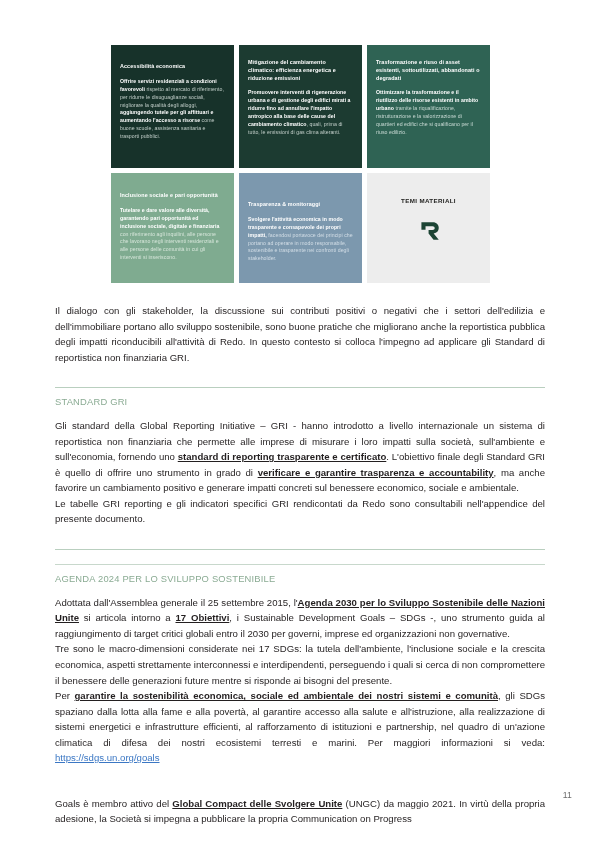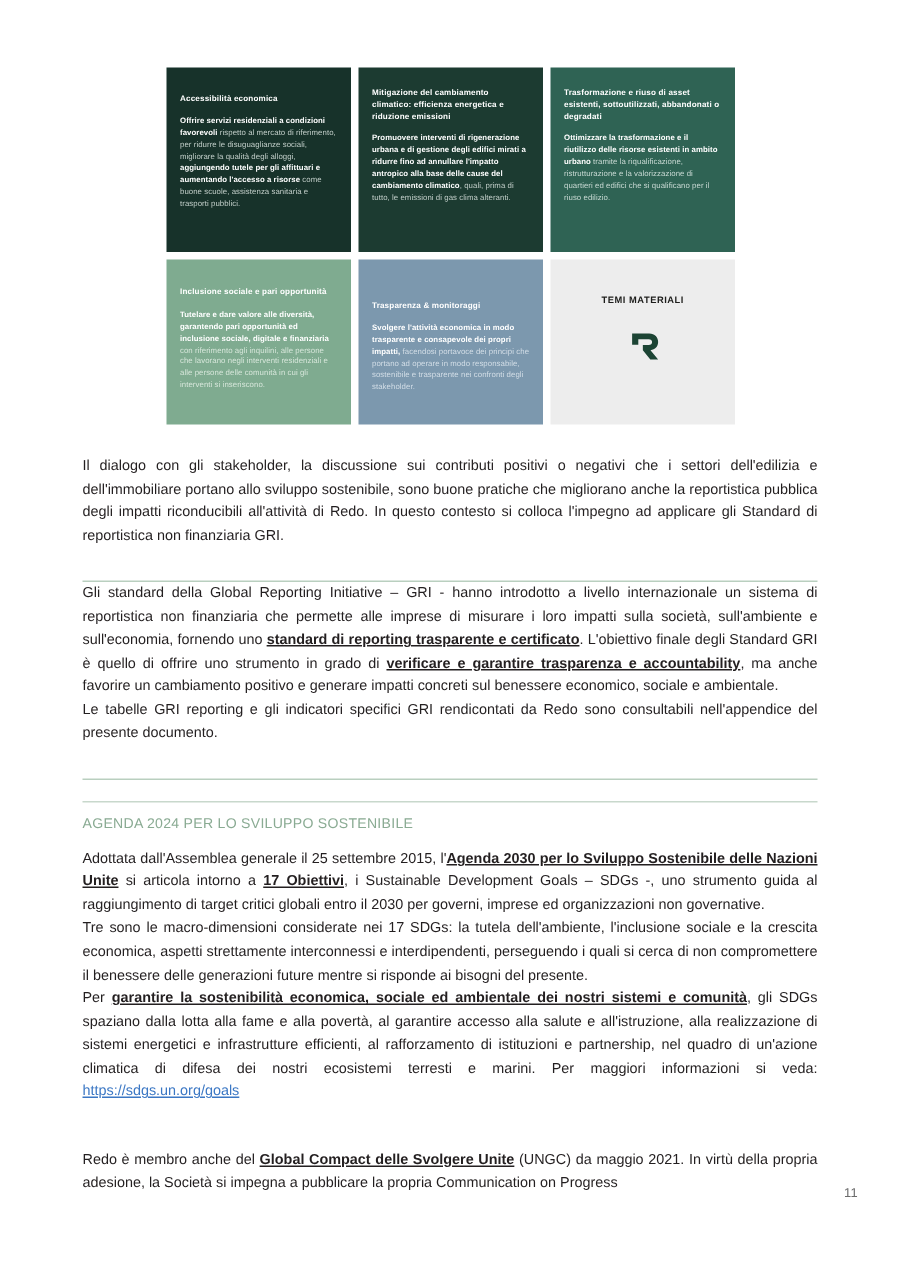--- a/index.html
+++ b/index.html
@@ -202,20 +202,21 @@
       </span>
     </div>
   </div>
 
   <div class="content">
 
     <p class="para">Il dialogo con gli stakeholder, la discussione sui contributi positivi o negativi che i settori dell'edilizia e dell'immobiliare portano allo sviluppo sostenibile, sono buone pratiche che migliorano anche la reportistica pubblica degli impatti riconducibili all'attività di Redo. In questo contesto si colloca l'impegno ad applicare gli Standard di reportistica non finanziaria GRI.</p>
 
     <div class="spacer-10"></div>
     <hr class="rule">
+    <h2 class="sec-head">STANDARD GRI</h2>
 
     <p class="para tight"><span>Gli standard della Global Reporting Initiative – GRI - hanno introdotto a livello internazionale un sistema di reportistica non finanziaria che permette alle imprese di misurare i loro impatti sulla società, sull'ambiente e sull'economia, fornendo uno </span><b>standard di reporting trasparente e certificato</b><span>. L'obiettivo finale degli Standard GRI è quello di offrire uno strumento in grado di </span><b>verificare e garantire trasparenza e accountability</b><span>, ma anche favorire un cambiamento positivo e generare impatti concreti sul benessere economico, sociale e ambientale.</span></p>
 
     <p class="para">Le tabelle GRI reporting e gli indicatori specifici GRI rendicontati da Redo sono consultabili nell'appendice del presente documento.</p>
 
     <div class="spacer-10"></div>
     <hr class="rule">
     <div class="spacer-14"></div>
 
 
@@ -223,19 +224,19 @@
     <h2 class="sec-head">AGENDA 2024 PER LO SVILUPPO SOSTENIBILE</h2>
 
     <p class="para tight"><span>Adottata dall'Assemblea generale il 25 settembre 2015, l'</span><b>Agenda 2030 per lo Sviluppo Sostenibile delle Nazioni Unite</b><span> si articola intorno a </span><b>17 Obiettivi</b><span>, i Sustainable Development Goals – SDGs -, uno strumento guida al raggiungimento di target critici globali entro il 2030 per governi, imprese ed organizzazioni non governative.</span></p>
 
     <p class="para tight">Tre sono le macro-dimensioni considerate nei 17 SDGs: la tutela dell'ambiente, l'inclusione sociale e la crescita economica, aspetti strettamente interconnessi e interdipendenti, perseguendo i quali si cerca di non compromettere il benessere delle generazioni future mentre si risponde ai bisogni del presente.</p>
 
     <p class="para"><span>Per </span><b>garantire la sostenibilità economica, sociale ed ambientale dei nostri sistemi e comunità</b><span>, gli SDGs spaziano dalla lotta alla fame e alla povertà, al garantire accesso alla salute e all'istruzione, alla realizzazione di sistemi energetici e infrastrutture efficienti, al rafforzamento di istituzioni e partnership, nel quadro di un'azione climatica di difesa dei nostri ecosistemi terresti e marini. Per maggiori informazioni si veda: </span><a class="link" href="#">https://sdgs.un.org/goals</a></p>
 
     <div class="spacer-18"></div>
 
-    <p class="para"><span>Redo è membro anche del </span><b>Global Compact delle Svolgere Unite</b><span> (UNGC) da maggio 2021. In virtù della propria adesione, la Società si impegna a pubblicare la propria Communication on Progress</span></p>
+    <p class="para"><span>Goals è membro attivo del </span><b>Global Compact delle Svolgere Unite</b><span> (UNGC) da maggio 2021. In virtù della propria adesione, la Società si impegna a pubblicare la propria Communication on Progress</span></p>
 
   </div>
 
   <div class="page-number">11</div>
 
 </div>
 
 </body></html>

